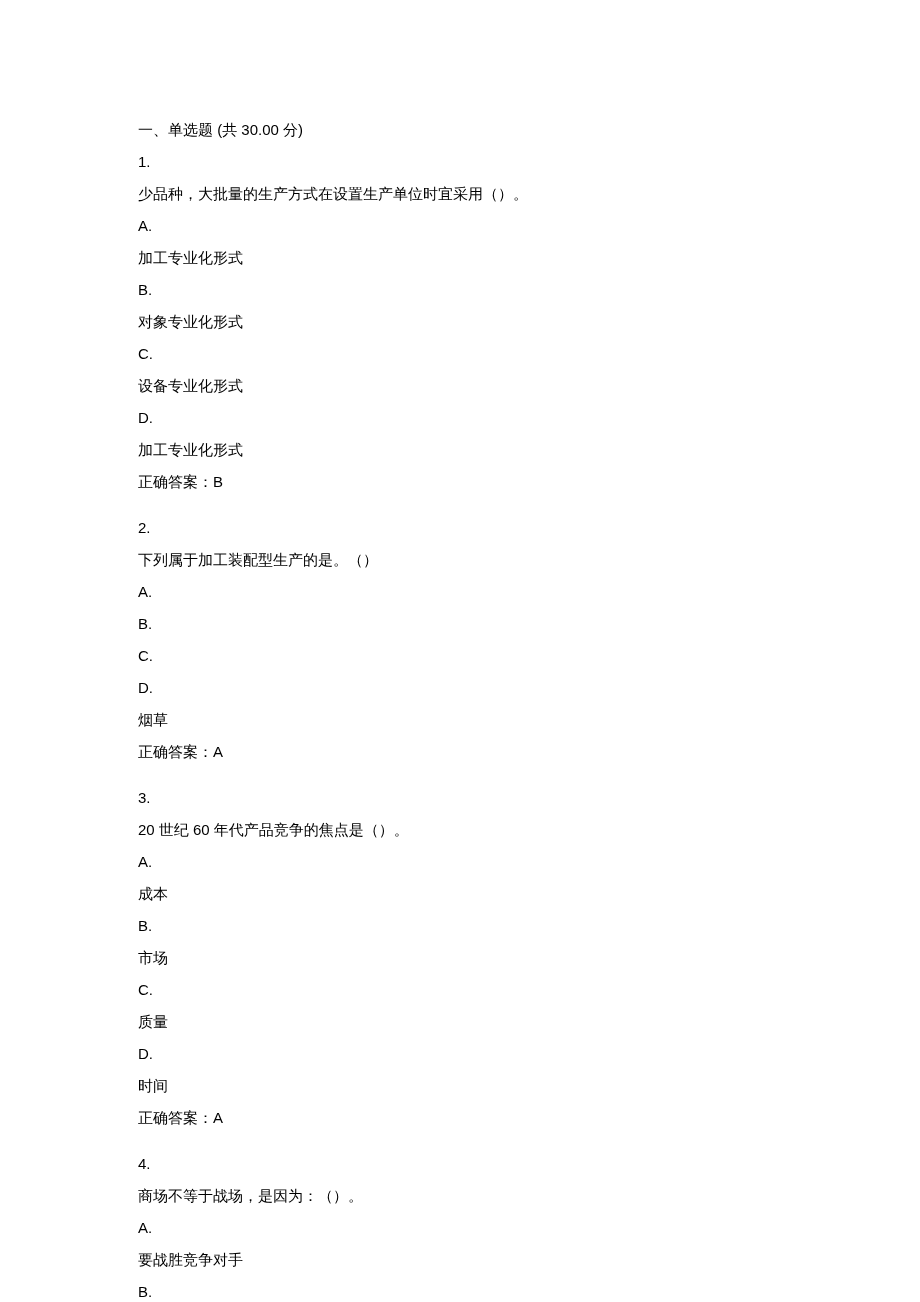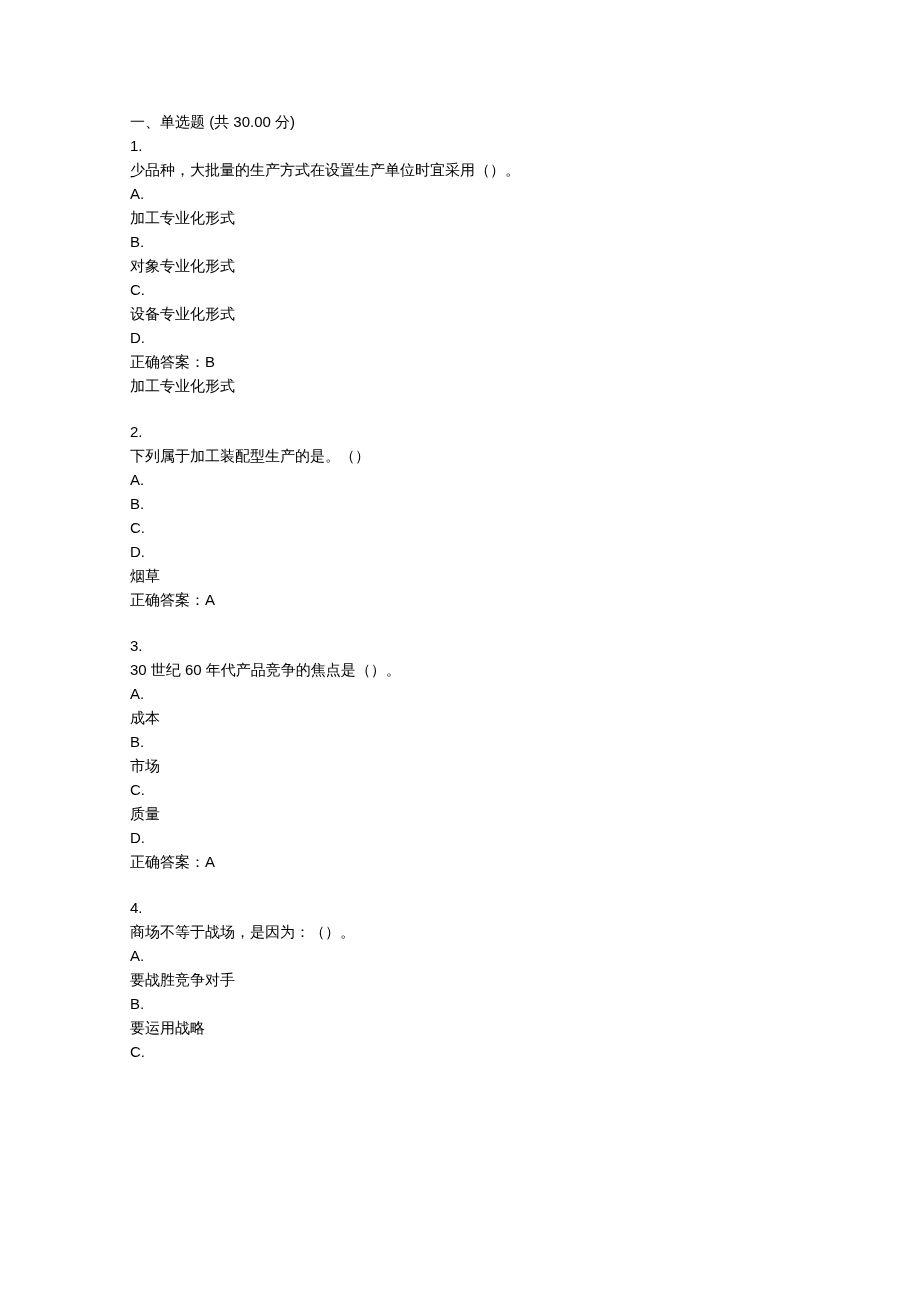--- a/index.html
+++ b/index.html
@@ -7,21 +7,21 @@
       font-size: 15px;
       line-height: 1.6;
       color: #000;
       background: #fff;
       margin: 0;
       padding: 110px 130px;
       width: 920px;
       box-sizing: border-box;
     }
     .line {
-      margin: 0;
+      margin: 8px;
       padding: 0;
     }
     .question-block {
       margin-bottom: 22px;
     }
     .question-block:last-child {
       margin-bottom: 0;
     }
   </style>
 </head>
@@ -33,45 +33,46 @@
   <div class="question-block">
     <p class="line">1.</p>
     <p class="line">少品种，大批量的生产方式在设置生产单位时宜采用（）。</p>
     <p class="line">A.</p>
     <p class="line">加工专业化形式</p>
     <p class="line">B.</p>
     <p class="line">对象专业化形式</p>
     <p class="line">C.</p>
     <p class="line">设备专业化形式</p>
     <p class="line">D.</p>
+    <p class="line">加工专业化形式</p>
     <p class="line"><span>正确答案：</span><span>B</span></p>
-    <p class="line">加工专业化形式</p>
   </div>
 
   <div class="question-block">
     <p class="line">2.</p>
     <p class="line">下列属于加工装配型生产的是。（）</p>
     <p class="line">A.</p>
     <p class="line">B.</p>
     <p class="line">C.</p>
     <p class="line">D.</p>
     <p class="line">烟草</p>
     <p class="line"><span>正确答案：</span><span>A</span></p>
   </div>
 
   <div class="question-block">
     <p class="line">3.</p>
-    <p class="line">30 世纪 60 年代产品竞争的焦点是（）。</p>
+    <p class="line">20 世纪 60 年代产品竞争的焦点是（）。</p>
     <p class="line">A.</p>
     <p class="line">成本</p>
     <p class="line">B.</p>
     <p class="line">市场</p>
     <p class="line">C.</p>
     <p class="line">质量</p>
     <p class="line">D.</p>
+    <p class="line">时间</p>
     <p class="line"><span>正确答案：</span><span>A</span></p>
   </div>
 
   <div class="question-block">
     <p class="line">4.</p>
     <p class="line">商场不等于战场，是因为：（）。</p>
     <p class="line">A.</p>
     <p class="line">要战胜竞争对手</p>
     <p class="line">B.</p>
     <p class="line">要运用战略</p>

